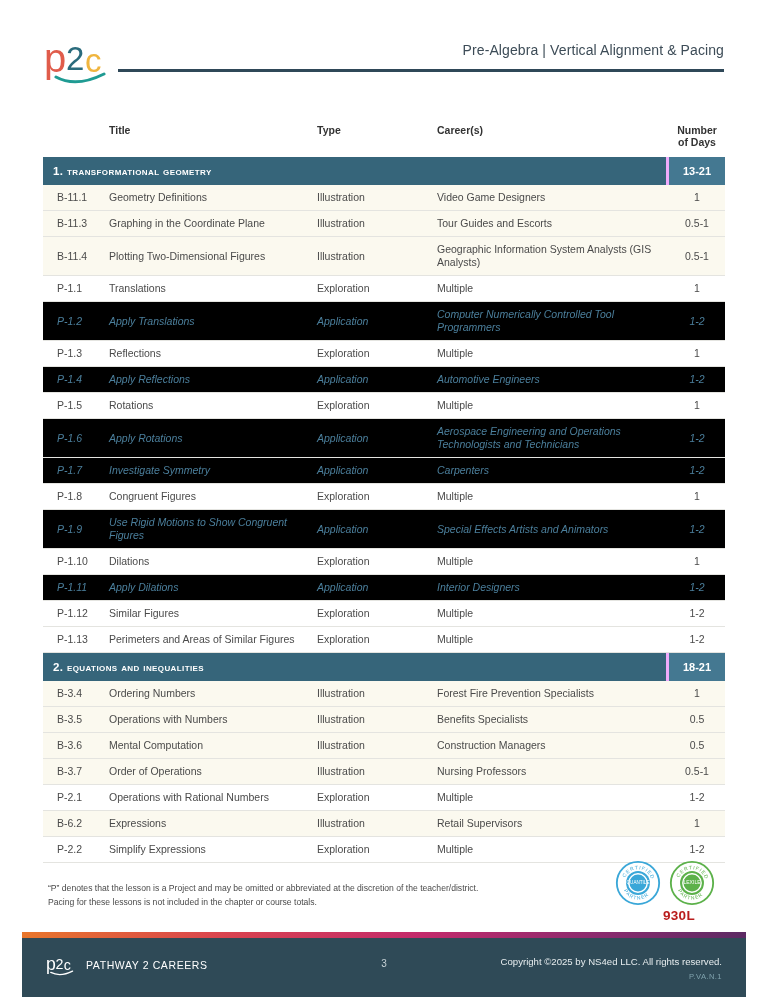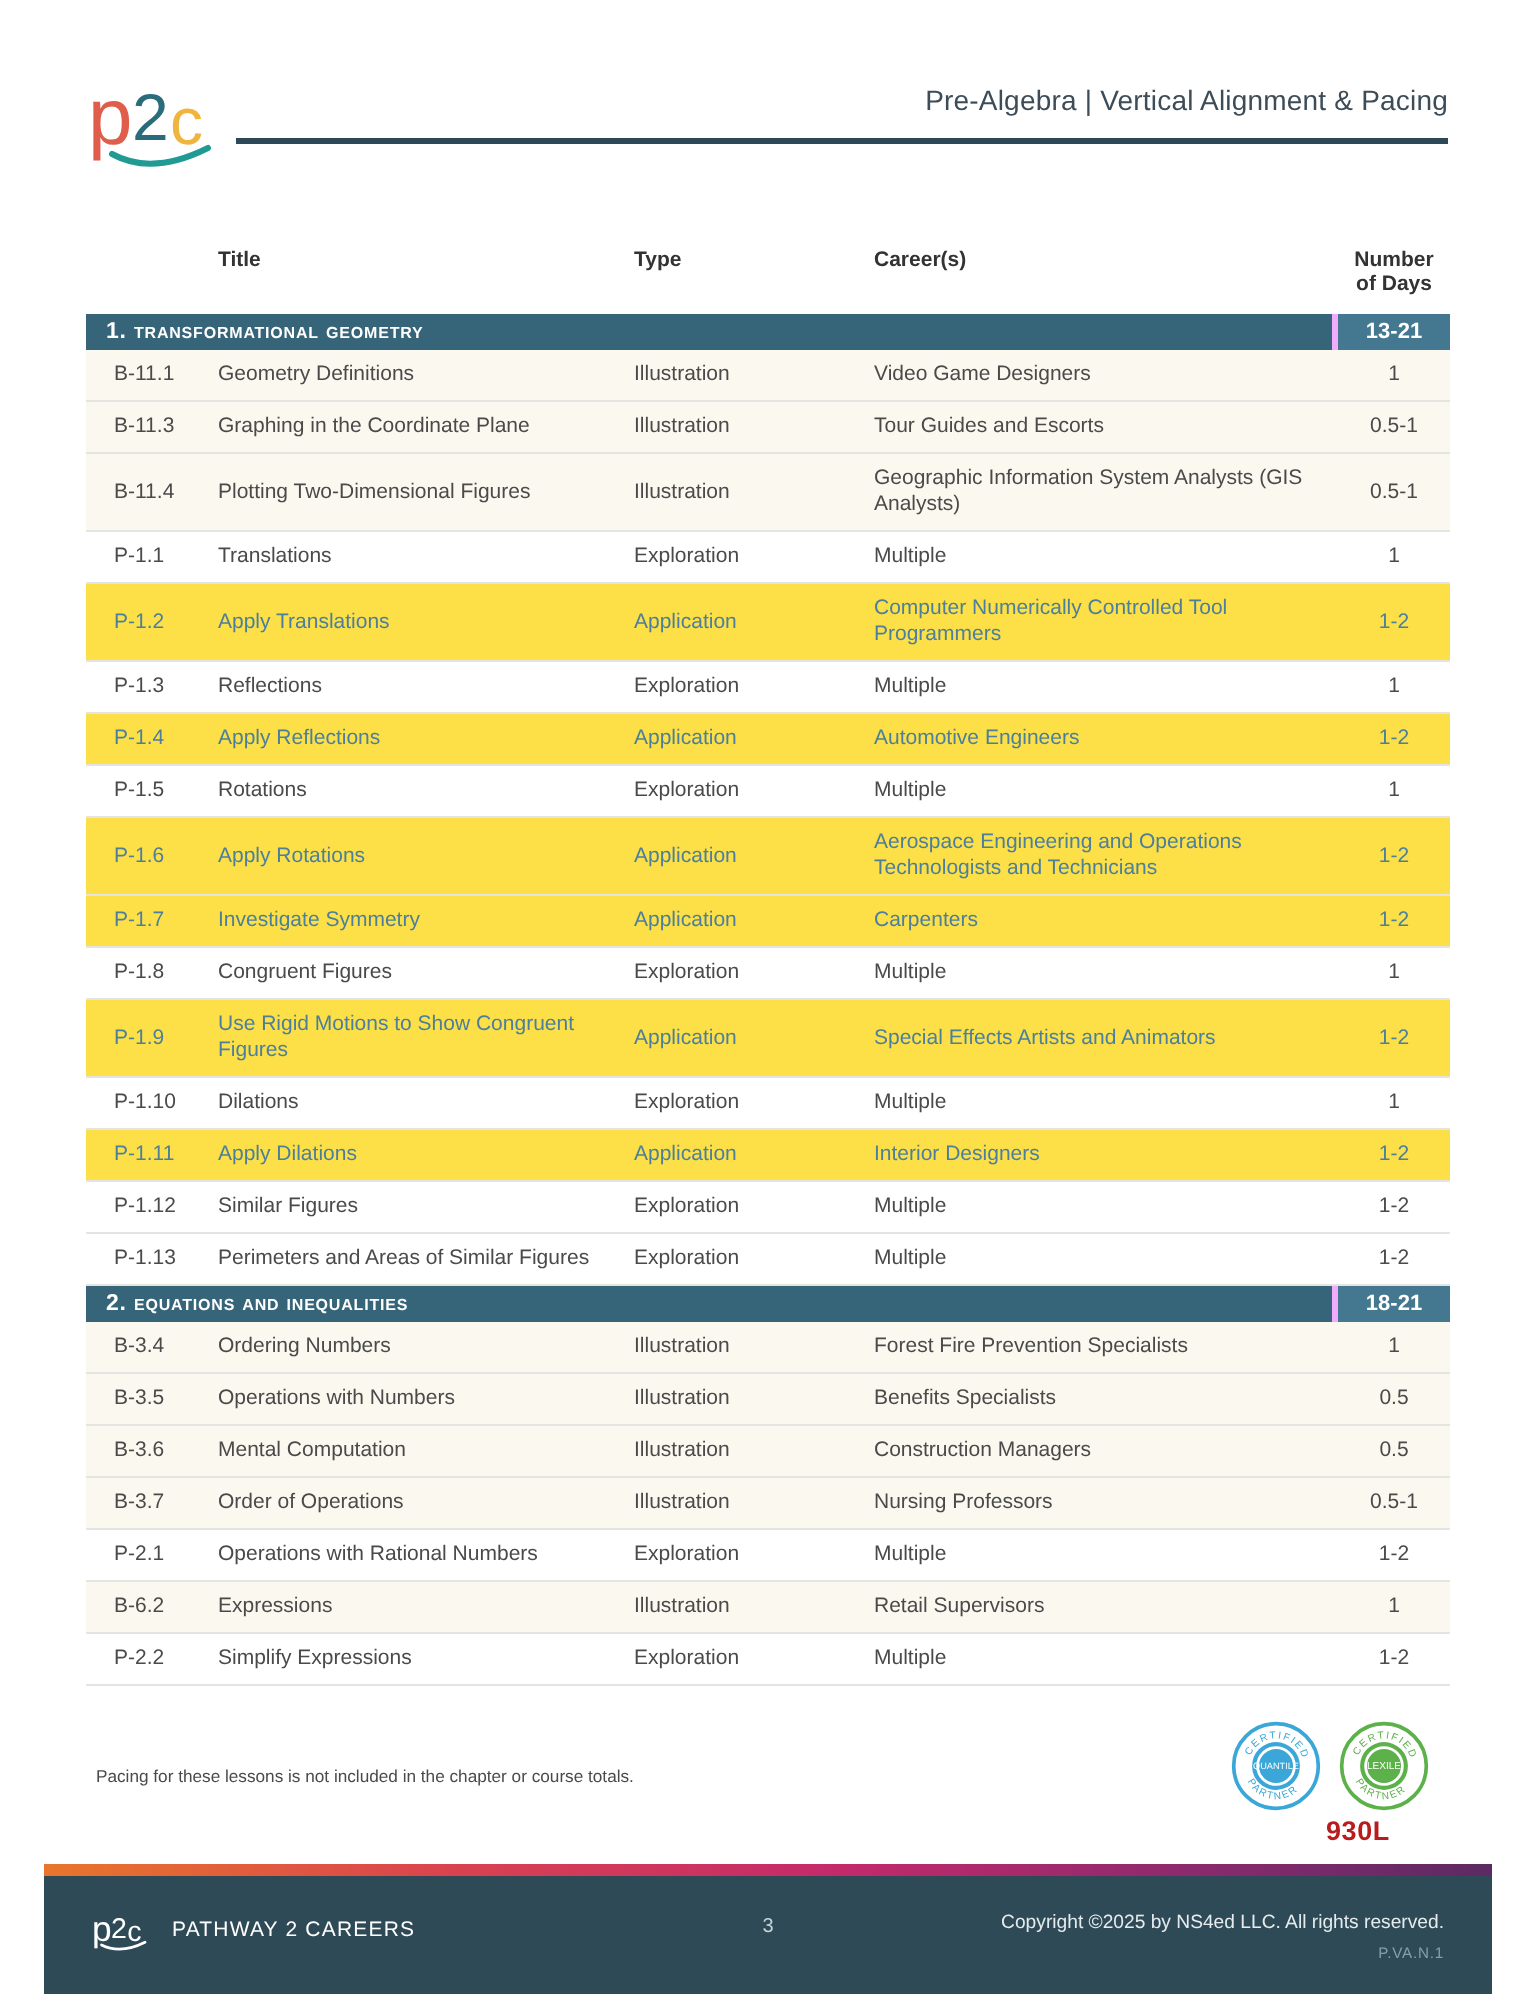--- a/index.html
+++ b/index.html
@@ -42,21 +42,21 @@
   }
   .c-code{width:66px;flex:0 0 66px;}
   .c-title{width:208px;flex:0 0 208px;}
   .c-type{width:120px;flex:0 0 120px;}
   .c-career{width:232px;flex:0 0 232px;}
   .c-days{width:56px;flex:0 0 56px;text-align:center;}
 
   .section-row{
     display:flex;align-items:stretch;
     background:#36657a;color:#ffffff;
-    height:18px;margin-bottom:0;
+    height:28px;margin-bottom:0;
   }
   .section-name{
     flex:1 1 auto;display:flex;align-items:center;
     padding-left:10px;
     font-size:11.5px;font-weight:600;
     font-variant:small-caps;text-transform:lowercase;
     letter-spacing:.4px;
   }
   .section-name::first-letter{text-transform:uppercase;}
   .section-days{
@@ -67,21 +67,21 @@
 
   .row{
     display:flex;align-items:center;
     font-size:10.5px;line-height:13px;
     padding:6px 0 6px 0;
     border-bottom:1px solid #e4e4e0;
     color:#4a4a4a;
   }
   .row.b{background:#fbf9ef;}
   .row.p{background:#ffffff;}
-  .row.app{background:#fde047;color:#4b7f9c;}
+  .row.app{background:#000000;color:#4b7f9c;font-style:italic;}
   .row .c-code{padding-left:14px;box-sizing:border-box;}
   .row .c-days{text-align:center;}
 
   
   .row .c-days.offset{ text-align:center; padding-right:14px; }
 
   
   .footnote{
     position:absolute;left:48px;top:881px;width:560px;
     font-size:8.6px;line-height:14px;color:#4a4a4a;
@@ -324,20 +324,21 @@
           <div class="c-code">P-2.2</div>
           <div class="c-title">Simplify Expressions</div>
           <div class="c-type">Exploration</div>
           <div class="c-career">Multiple</div>
           <div class="c-days">1-2</div>
         </div>
       </div>
   </div>
 
   <div class="footnote">
+    <div>“P” denotes that the lesson is a Project and may be omitted or abbreviated at the discretion of the teacher/district.</div>
     <div>Pacing for these lessons is not included in the chapter or course totals.</div>
   </div>
 
   <div class="seals">
     <div class="seal-row">
       <div class="seal">
         <svg width="46" height="46" viewBox="0 0 100 100">
           <circle cx="50" cy="50" r="46" fill="none" stroke="#3aa7d8" stroke-width="4"></circle>
           <circle cx="50" cy="50" r="26" fill="#3aa7d8"></circle>
           <circle cx="50" cy="50" r="20" fill="none" stroke="#ffffff" stroke-width="3"></circle>

